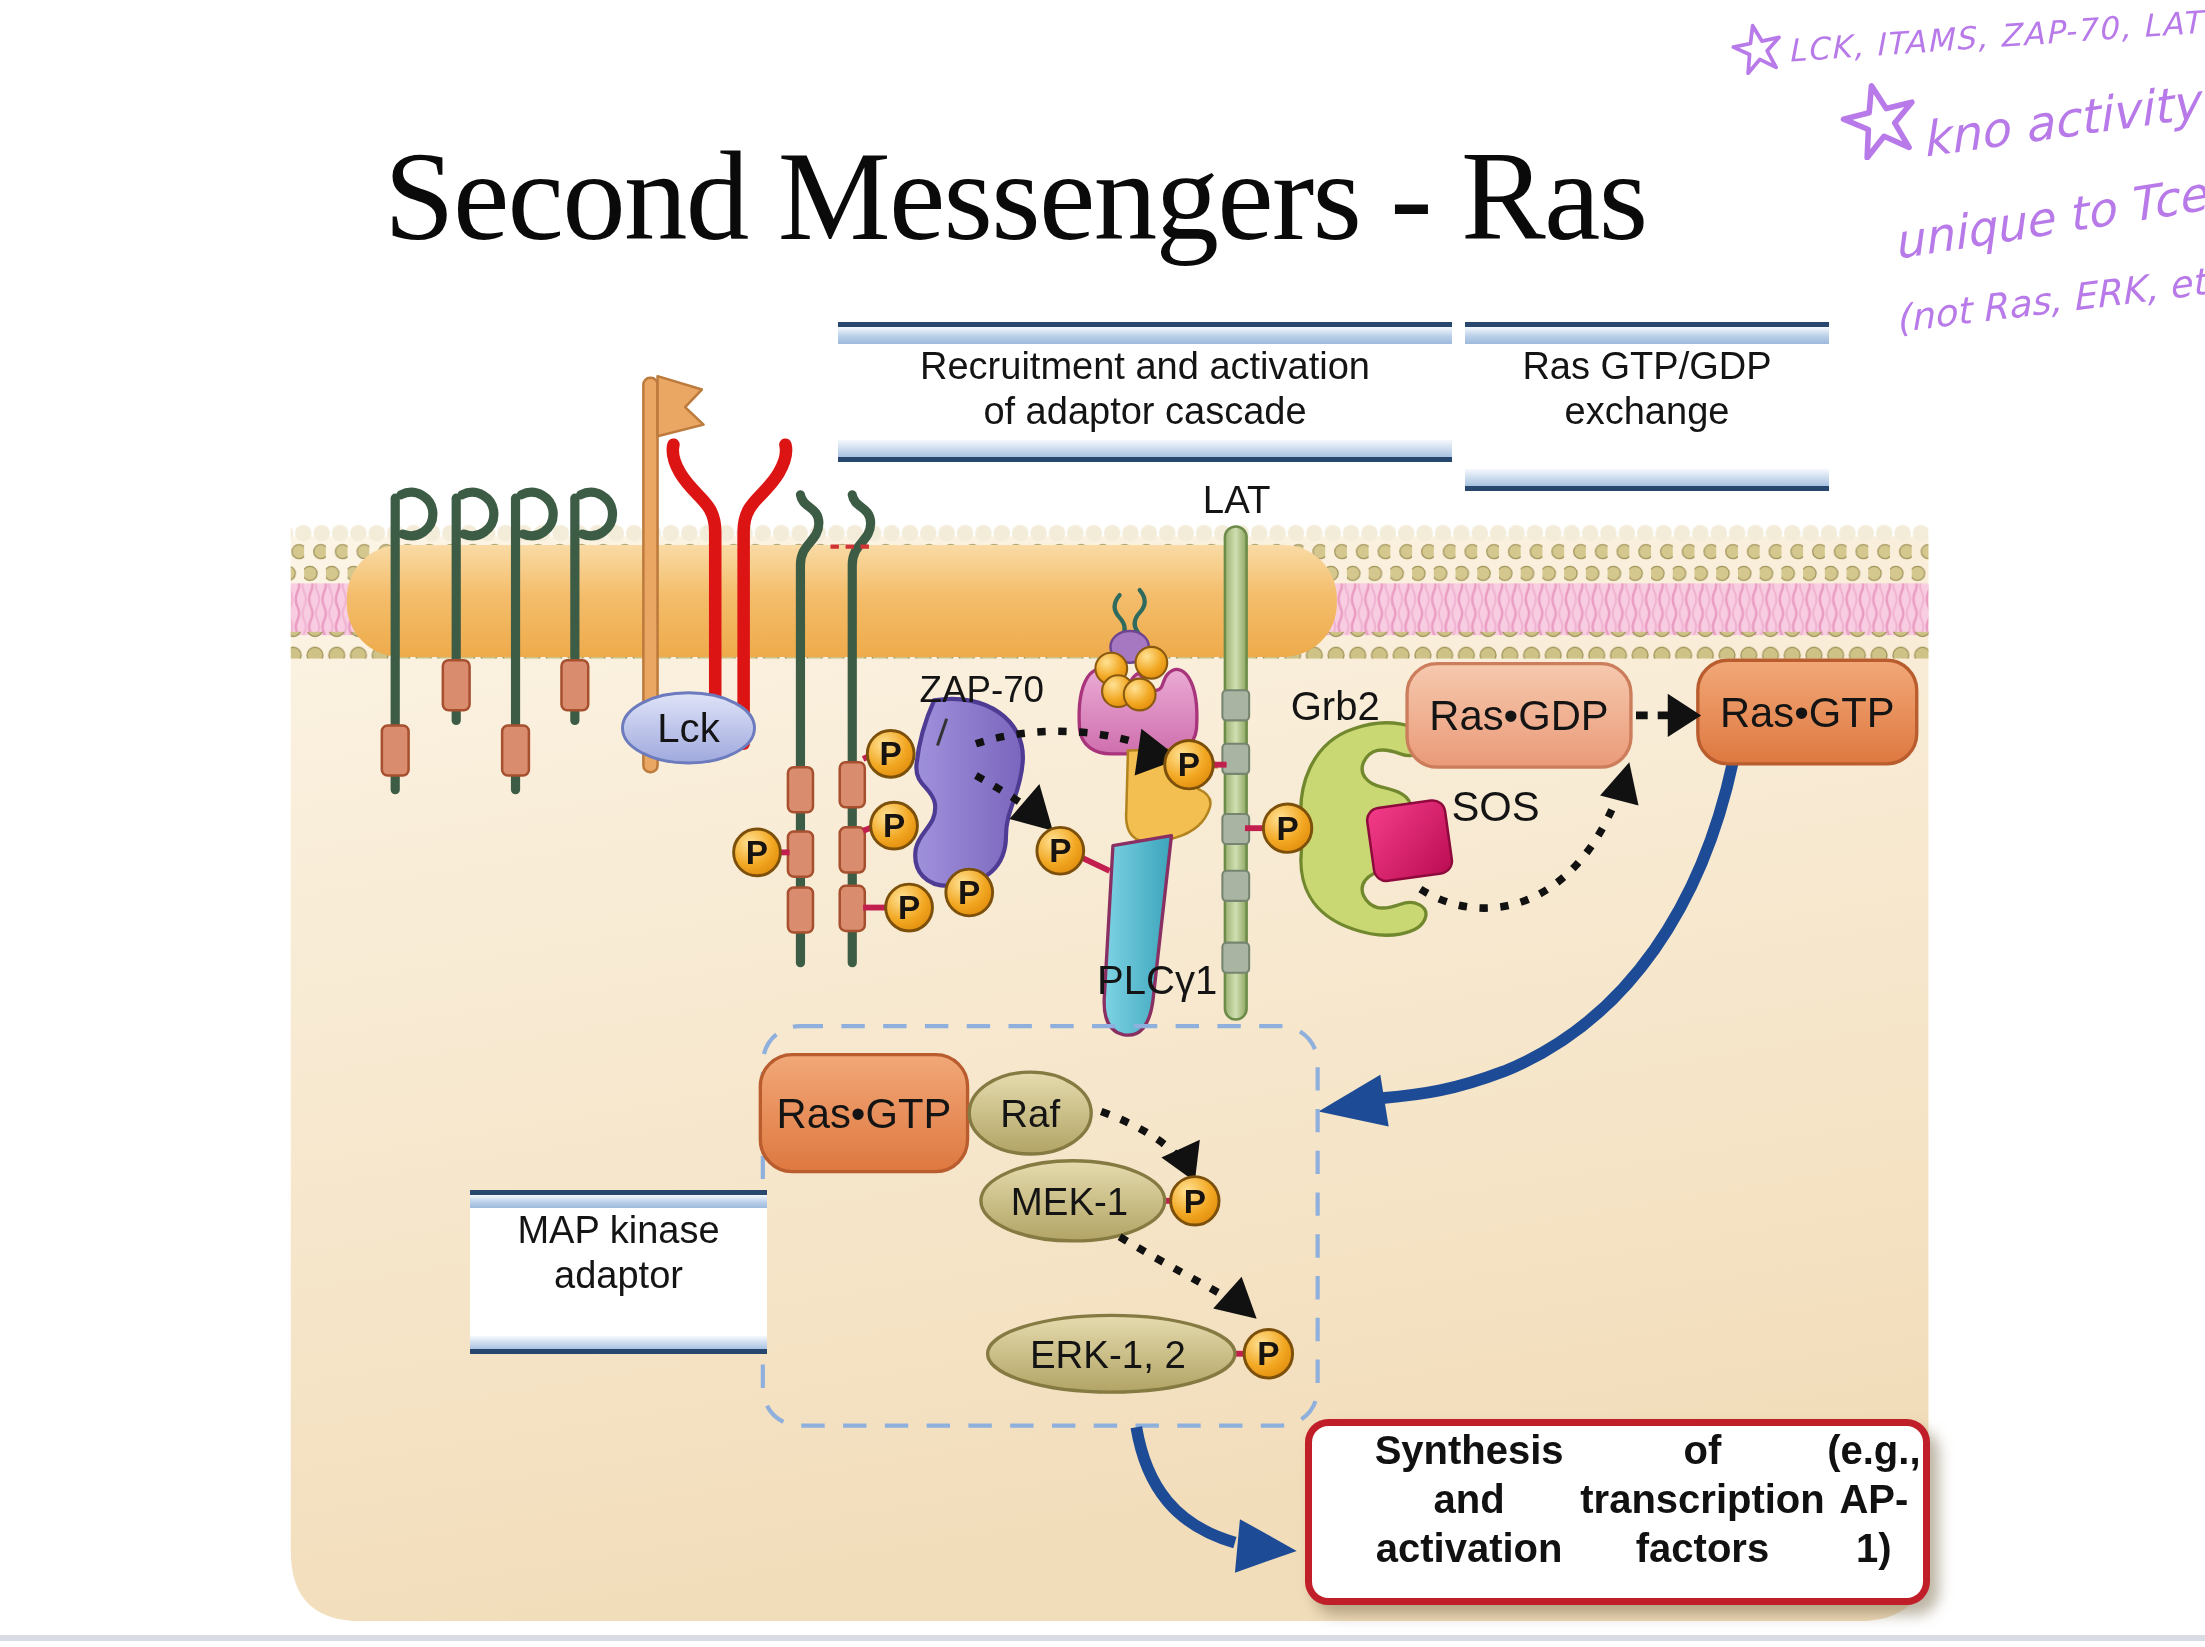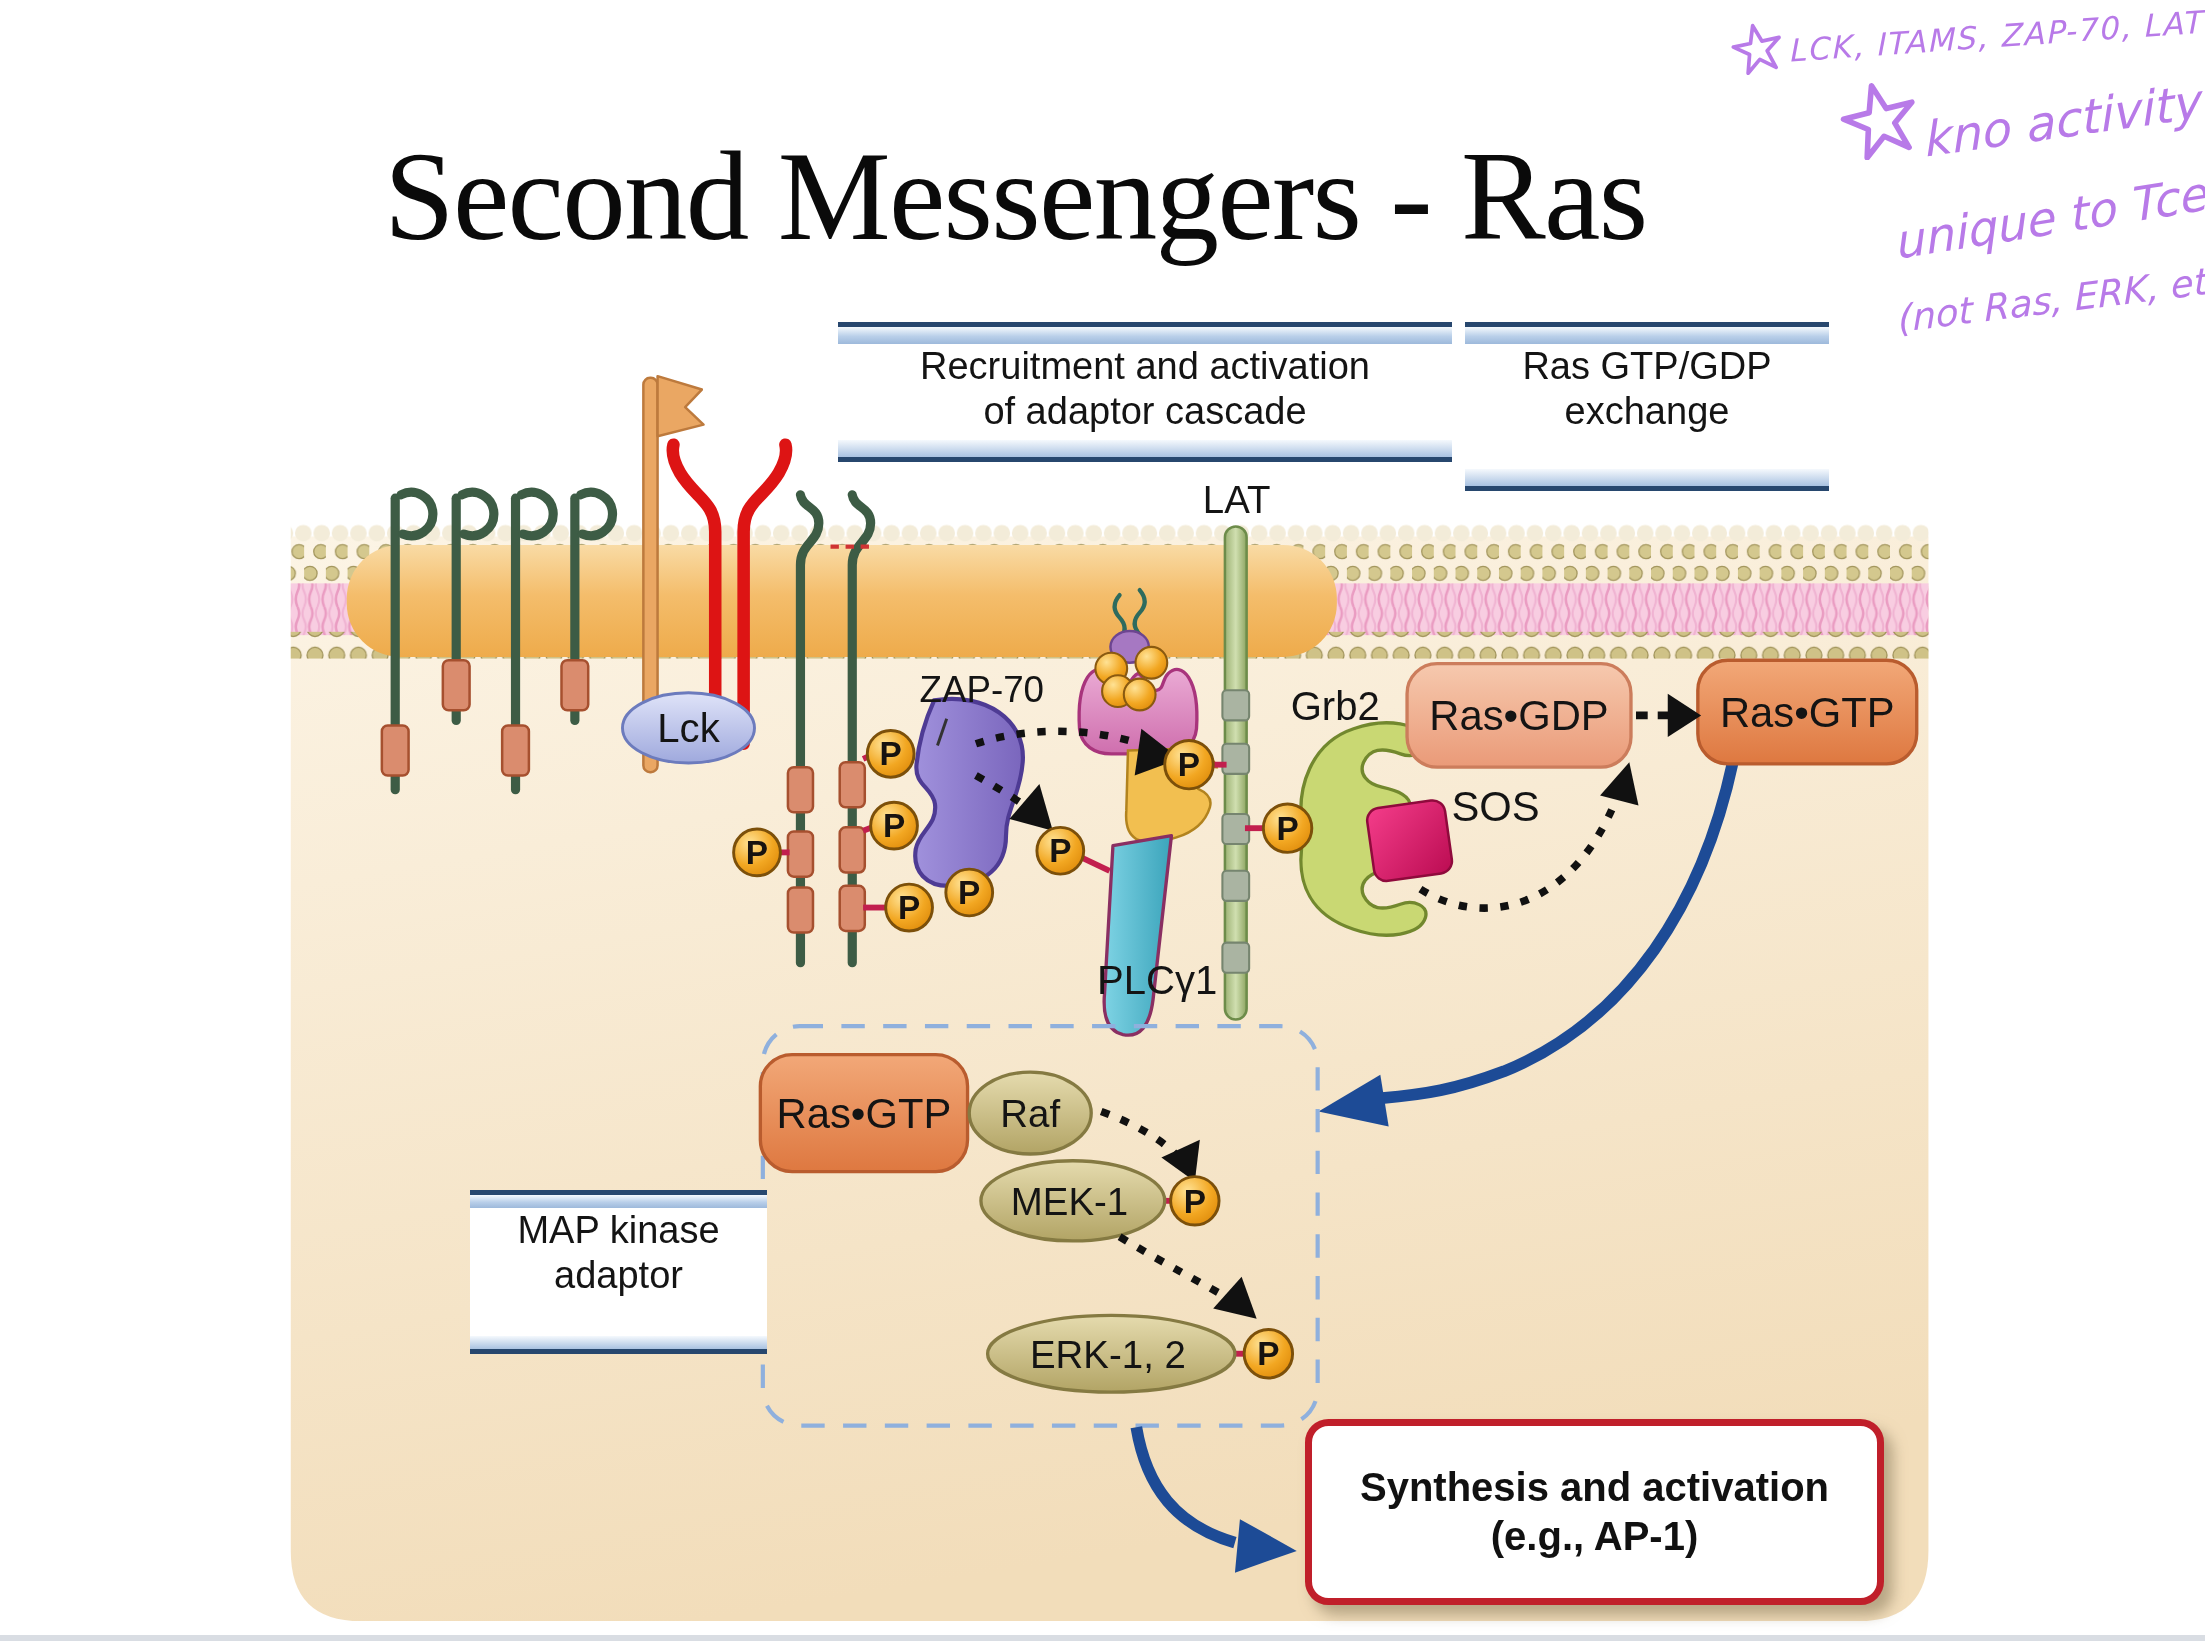--- a/index.html
+++ b/index.html
@@ -17,22 +17,22 @@
   
   .bluebox{position:absolute;background:#ffffff;display:flex;flex-direction:column;}
   .bluebox .bar{height:16.7px;flex:0 0 auto;}
   .bluebox .bar.top{border-top:5px solid #27476e;background:linear-gradient(#f5f9fd,#b9cfe9 55%,#9db9db);}
   .bluebox .bar.bot{border-bottom:5px solid #27476e;background:linear-gradient(#f5f9fd,#a9c2e1);}
   .bluebox .content{flex:1;display:flex;flex-direction:column;
         text-align:center;font-size:38px;line-height:1.18;color:#141414;}
   
   .redbox{position:absolute;left:1305px;top:1419px;width:565px;height:172px;background:#ffffff;
         border:7.5px solid #c01f2a;border-radius:23.4px;box-shadow:8.4px 10px 13.4px rgba(135,120,90,.55);
-        display:flex;flex-direction:column;justify-content:center;text-align:center;
-        font-size:40px;font-weight:bold;line-height:1.22;color:#111;}
+        display:flex;flex-direction:row;justify-content:center;text-align:center;
+        font-size:40px;font-weight:bold;line-height:1.22;color:#111;padding-left:46px;}
   .baseline{position:absolute;left:0;top:1635px;width:2205px;height:5.8px;background:#d9dde3;}
   svg text{font-family:"Liberation Sans",sans-serif;fill:#141414;}
   .ptxt{font-size:40px;font-weight:bold;fill:#171310;}
 </style>
 </head>
 <body>
 
 <div class="stage">
 
   <div class="title">Second Messengers - Ras</div>
@@ -372,18 +372,19 @@
     <div class="bar top" style="height:13.4px;"></div>
     <div class="content">
       <span>MAP kinase</span>
       <span>adaptor</span>
     </div>
     <div class="bar bot" style="height:13.4px;"></div>
   </div>
 
   <div class="redbox">
     <span>Synthesis and activation</span>
+    <span>of transcription factors</span>
     <span>(e.g., AP-1)</span>
   </div>
 
   <div class="baseline"></div>
 </div>
 
 
 </body></html>

